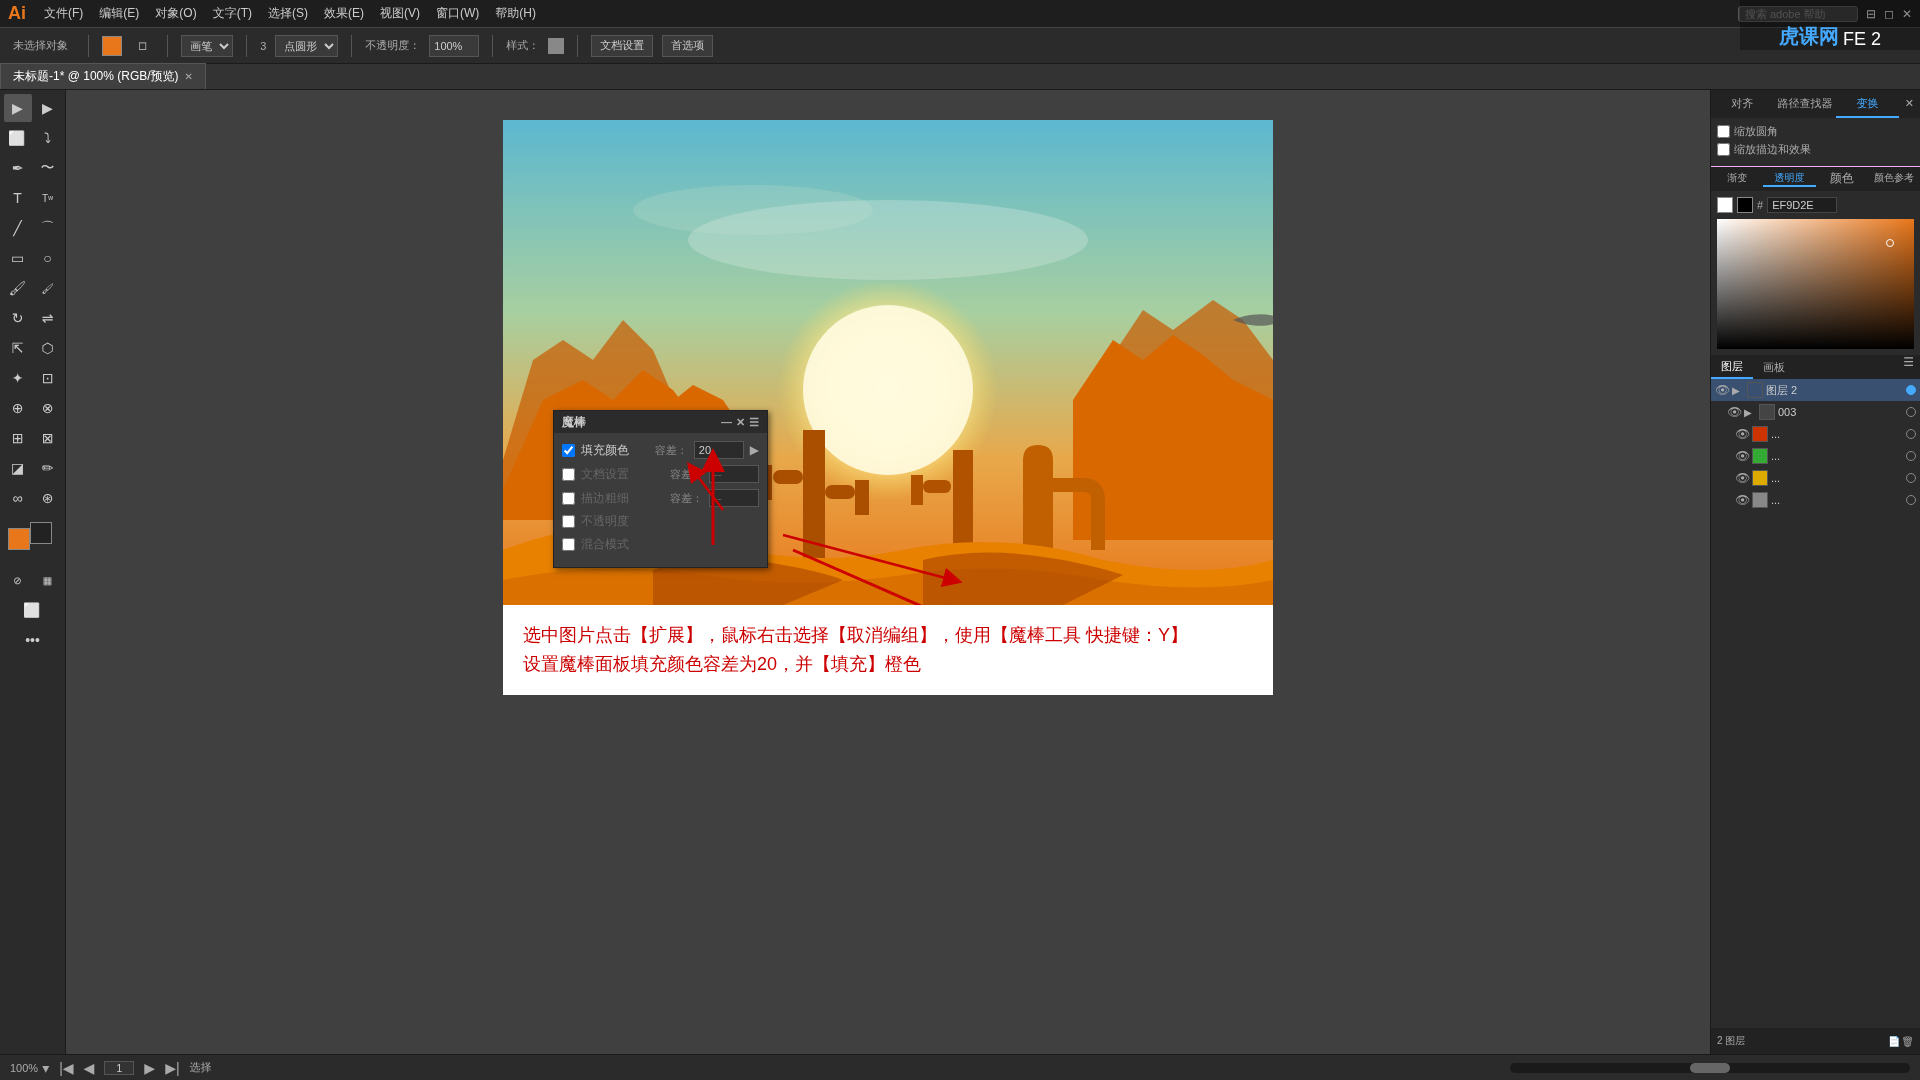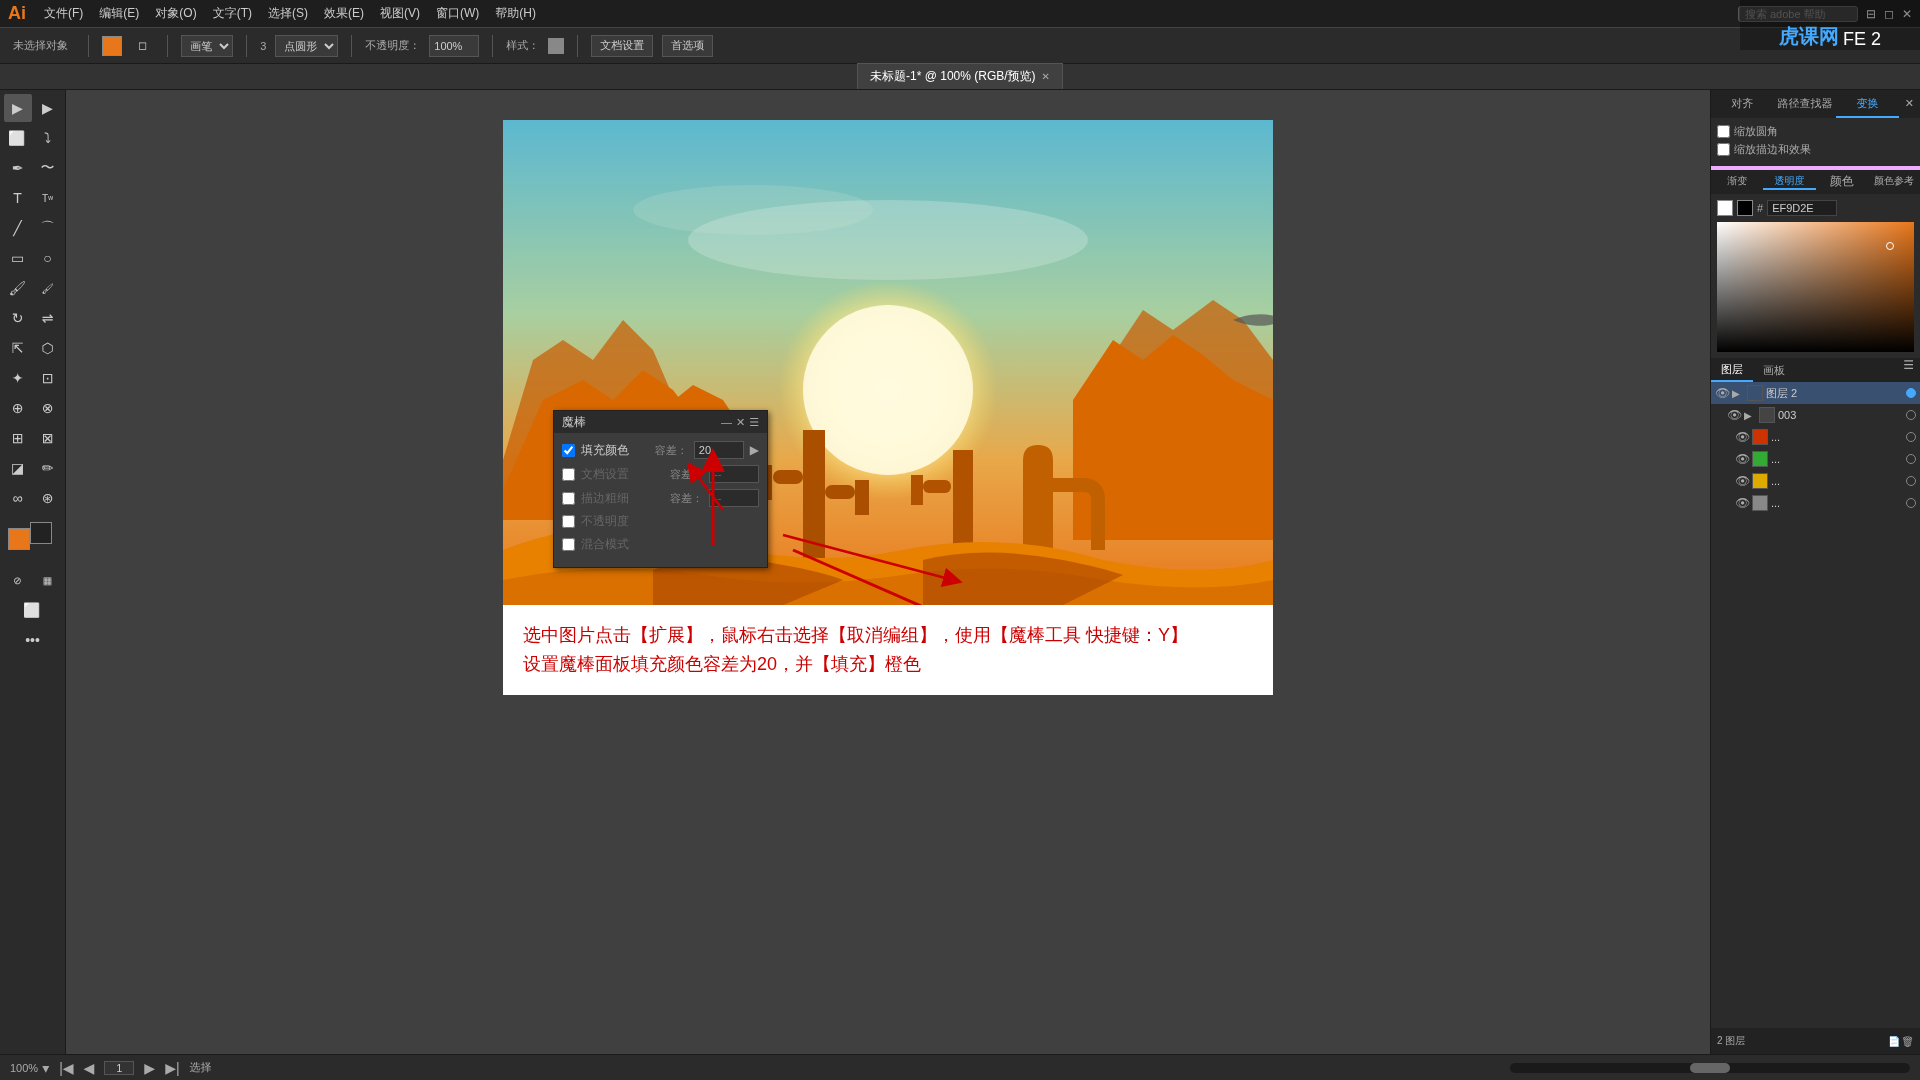--- a/index.html
+++ b/index.html
@@ -106,21 +106,20 @@
     }
 
     
     #tab-bar {
       width: 100%;
       height: 26px;
       background: #333;
       display: flex;
       align-items: flex-end;
       border-bottom: 1px solid #1a1a1a;
-      justify-content: center;
     }
     .tab {
       padding: 4px 12px;
       background: #2b2b2b;
       color: #ccc;
       font-size: 12px;
       border-top: 1px solid #555;
       border-right: 1px solid #555;
       border-left: 1px solid #555;
       cursor: pointer;
@@ -213,20 +212,21 @@
     .panel-title-bar {
       background: #2b2b2b;
       height: 22px;
       display: flex;
       align-items: center;
       padding: 0 8px;
       font-size: 12px;
       color: #ccc;
       cursor: move;
       justify-content: space-between;
+      font-weight: bold;
     }
     .panel-title-bar .panel-btns { display: flex; gap: 4px; }
     .panel-title-bar .panel-btn { color: #aaa; cursor: pointer; font-size: 11px; }
     .panel-content { padding: 8px; }
     .panel-row {
       display: flex;
       align-items: center;
       gap: 6px;
       margin-bottom: 6px;
     }
@@ -277,21 +277,21 @@
       align-items: center;
       justify-content: center;
       font-size: 11px;
       color: #aaa;
       cursor: pointer;
       border-bottom: 2px solid transparent;
     }
     .right-tab.active { color: #4af; border-bottom: 2px solid #4af; }
     .right-panel-section {
       padding: 6px;
-      border-bottom: 4px solid #f0abfc;
+      border-bottom: 1px solid #f0abfc;
     }
     .checkbox-row {
       display: flex;
       align-items: center;
       gap: 4px;
       margin-bottom: 3px;
       font-size: 11px;
       color: #aaa;
     }
 

